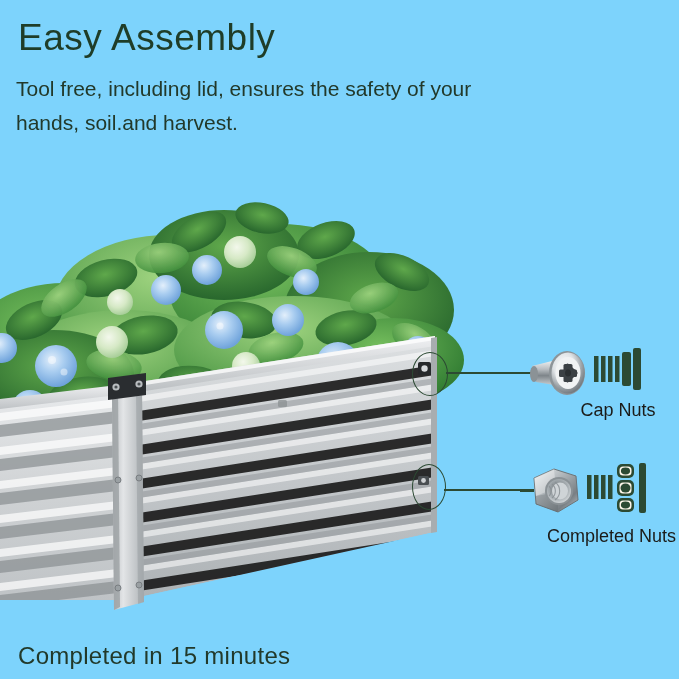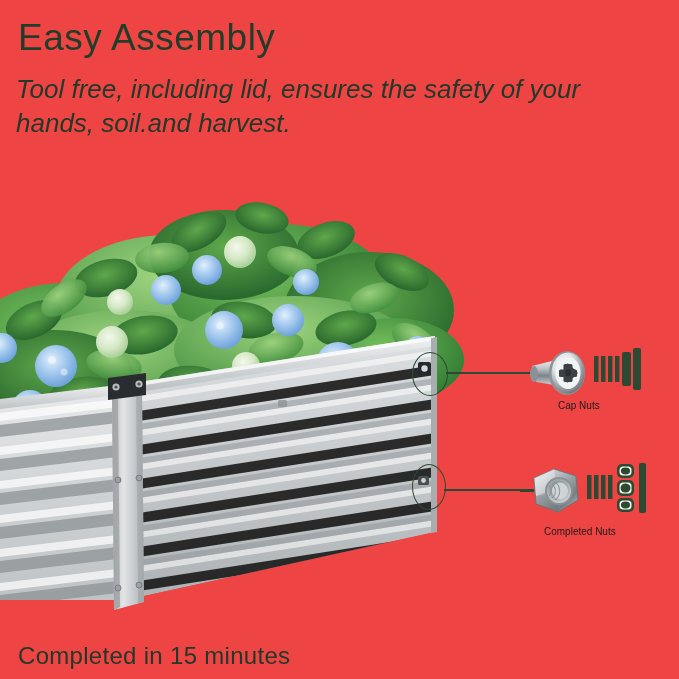--- a/index.html
+++ b/index.html
@@ -2,50 +2,50 @@
 <html><head>
 <meta charset="utf-8">
 <style>
   html,body{margin:0;padding:0;}
   body{
     width:679px;height:679px;overflow:hidden;
     background:#fdf6ea;
     font-family:"Liberation Sans", sans-serif;
     position:relative;
   }
-  #stage{position:absolute;inset:0;width:679px;height:679px;overflow:hidden;background:#ef4444;}
+  #stage{position:absolute;inset:0;width:679px;height:679px;overflow:hidden;background:#7dd3fc;}
 
   
   .headline{
     position:absolute;left:18px;top:16px;
     font-size:37px;line-height:44px;letter-spacing:.5px;
     color:#1f3d28;font-weight:400;white-space:nowrap;
   }
   .sub{
     position:absolute;left:16px;top:72px;width:620px;
-    font-size:26px;line-height:34px;color:#22392a;font-weight:400;font-style:italic;
+    font-size:21px;line-height:34px;color:#22392a;font-weight:400;
   }
   .footnote{
     position:absolute;left:18px;top:642px;
     font-size:24px;color:#22392a;letter-spacing:.3px;white-space:nowrap;
   }
 
   
   #planter{position:absolute;left:-6px;top:170px;width:460px;height:430px;}
   .svgfull{position:absolute;inset:0;width:100%;height:100%;overflow:visible;}
 
   
   .leader{position:absolute;background:#2c4a33;height:1.6px;transform-origin:0 50%;}
   .marker{
     position:absolute;border:1.6px solid #2c4a33;border-radius:50%;
     background:transparent;
   }
   .callout{position:absolute;}
   .callout .lbl{
-    position:absolute;text-align:left;font-size:10px;color:#1b1b18;
+    position:absolute;text-align:center;font-size:18px;color:#1b1b18;
     white-space:nowrap;
   }
   .hw-photo{position:absolute;}
   .hw-icon{position:absolute;}
 </style>
 </head>
 <body>
 
 <div id="stage">
 

